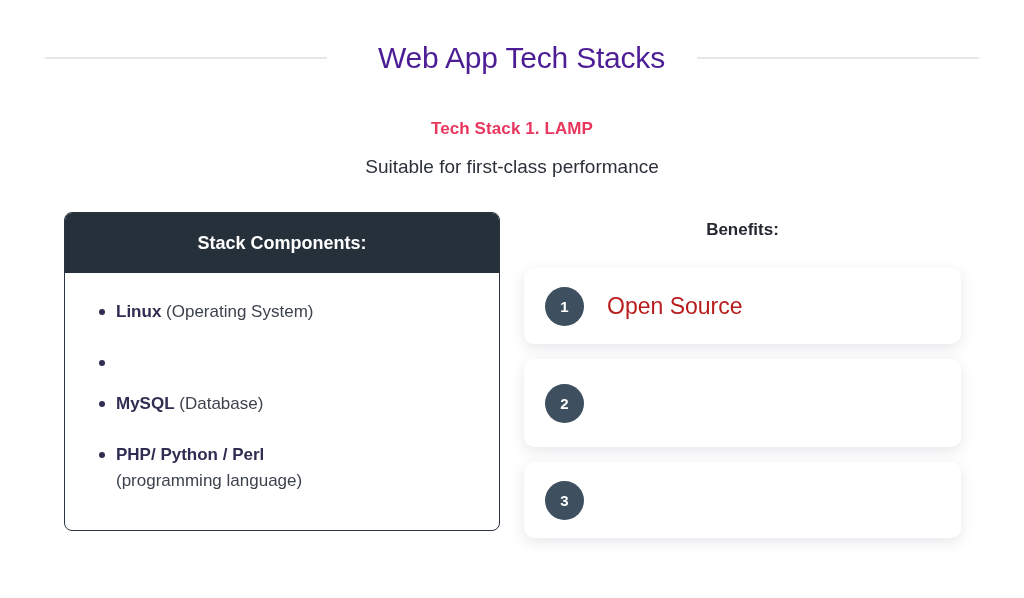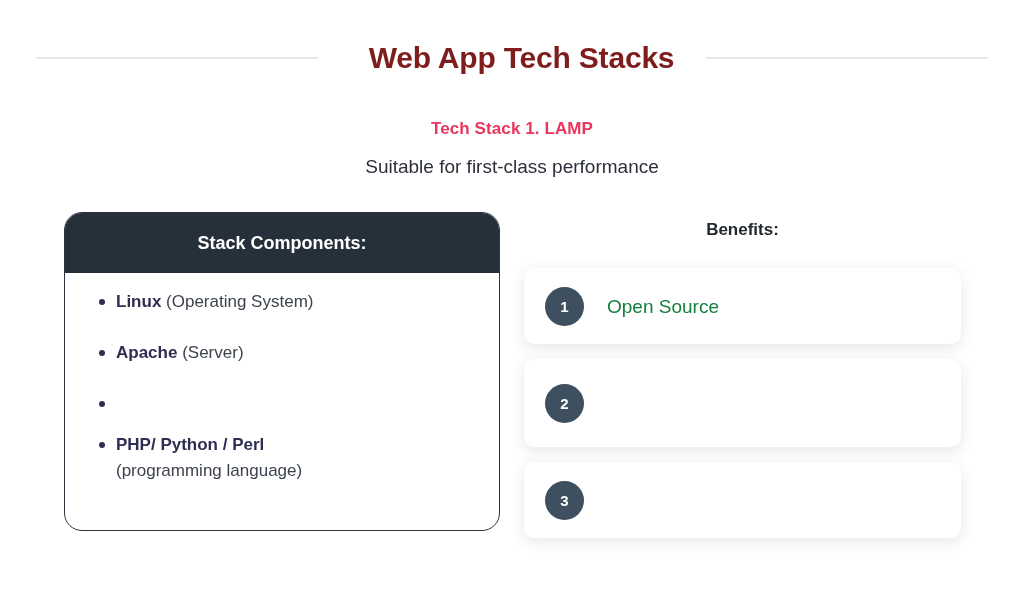--- a/index.html
+++ b/index.html
@@ -29,22 +29,22 @@
   }
   .title-rule {
     height: 2px;
     background: #e7e7ea;
     flex: 0 0 auto;
   }
   .title-rule.left  { width: 282px; margin-right: 38px; margin-left: 24px; }
   .title-rule.right { width: 282px; margin-left: 32px; margin-right: 24px; }
   .page-title {
     font-size: 30px;
-    font-weight: bold;
-    color: #7f1d1d;
+    font-weight: normal;
+    color: #4c1d95;
     letter-spacing: -0.2px;
     white-space: nowrap;
     margin-left: 13px;
   }
 
   
   .stack-label {
     position: absolute;
     top: 119px;
     left: 0;
@@ -66,37 +66,37 @@
   }
 
   
   .components-card {
     position: absolute;
     left: 64px;
     top: 212px;
     width: 436px;
     height: 319px;
     border: 1px solid #2a3440;
-    border-radius: 18px;
+    border-radius: 8px;
     box-sizing: border-box;
     background: #ffffff;
     overflow: hidden;
   }
   .components-header {
     height: 60px;
     background: #26303b;
     display: flex;
     align-items: center;
     justify-content: center;
     color: #ffffff;
     font-size: 18px;
     font-weight: bold;
   }
   .components-body {
-    padding: 16px 0 0 0;
+    padding: 26px 0 0 0;
   }
   .component-item {
     display: flex;
     align-items: flex-start;
     padding: 0 22px 0 34px;
     margin-bottom: 25px;
     font-size: 17px;
     line-height: 26px;
   }
   .component-item:last-child { margin-bottom: 0; }
@@ -154,23 +154,23 @@
     background: #3e5060;
     color: #ffffff;
     font-size: 15px;
     font-weight: bold;
     display: flex;
     align-items: center;
     justify-content: center;
     margin-right: 23px;
   }
   .benefit-text {
-    font-size: 19px;
+    font-size: 23px;
     line-height: 25px;
-    color: #15803d;
+    color: #b91c1c;
   }
 </style>
 </head>
 <body>
 
 <div class="title-row">
   <div class="title-rule left"></div>
   <div class="page-title">Web App Tech Stacks</div>
   <div class="title-rule right"></div>
 </div>
@@ -186,27 +186,27 @@
 
     <div class="component-item">
       <span class="bullet"></span>
       <span class="component-text">
         <span class="component-name">Linux</span><span> (Operating System)</span>
       </span>
     </div>
 
     <div class="component-item">
       <span class="bullet"></span>
+    </div>
+
+    <div class="component-item">
+      <span class="bullet"></span>
       <span class="component-text">
-        <span class="component-name">Apache</span><span> (Server)</span>
+        <span class="component-name">MySQL</span><span> (Database)</span>
       </span>
-    </div>
-
-    <div class="component-item">
-      <span class="bullet"></span>
     </div>
 
     <div class="component-item">
       <span class="bullet"></span>
       <span class="component-text">
         <span class="component-name">PHP/ Python / Perl</span>
         <span class="component-desc-block">(programming language)</span>
       </span>
     </div>
 

